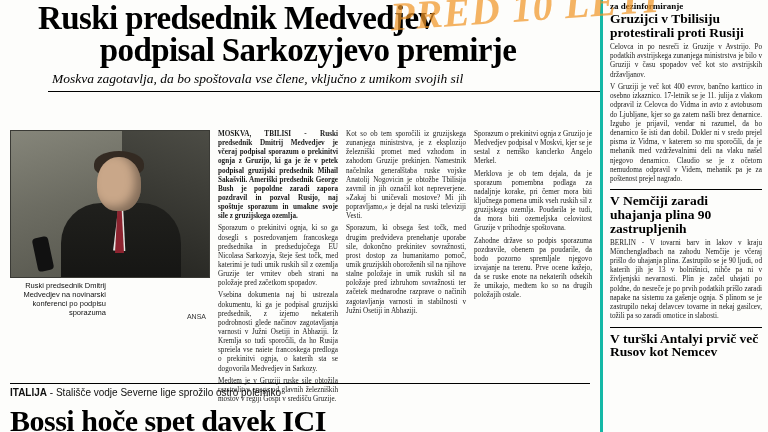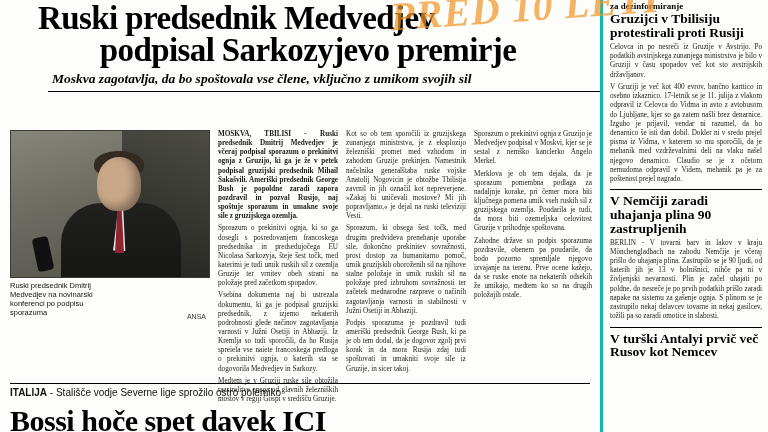--- a/index.html
+++ b/index.html
@@ -63,21 +63,21 @@
     margin: 0;
   }
   .headline .l2 {
     display: block;
     text-align: center;
     padding-right: 40px;
   }
   .subhead {
     font-family: "Liberation Serif", serif;
     font-style: italic;
-    font-weight: bold;
+    font-weight: normal;
     font-size: 13.5px;
     line-height: 1.1;
     margin: 5px 0 0 14px;
     color: #000;
   }
   .rule-thin {
     border-top: 1px solid #000;
     margin: 4px 10px 0 10px;
   }
 
@@ -88,20 +88,21 @@
     left: 0;
     width: 600px;
     bottom: 0;
   }
 
   .photo-block {
     position: absolute;
     left: 10px;
     top: 0;
     width: 200px;
+    text-align: right;
   }
   .photo {
     width: 200px;
     height: 148px;
     background:
       linear-gradient(175deg, #6d6d64 0%, #55554d 22%, #3b3b36 48%, #2c2c28 100%);
     position: relative;
     overflow: hidden;
     border: 1px solid #3a3a35;
     box-sizing: border-box;
@@ -298,21 +299,20 @@
       <div class="col" id="col-a">
         <p class="lead">MOSKVA, TBILISI - Ruski predsednik Dmitrij Medvedjev je včeraj podpisal sporazum o prekinitvi ognja z Gruzijo, ki ga je že v petek podpisal gruzijski predsednik Mihail Sakašvili. Ameriški predsednik George Bush je popoldne zaradi zapora pozdravil in pozval Rusijo, naj spoštuje sporazum in umakne svoje sile z gruzijskega ozemlja.</p>
         <p>Sporazum o prekinitvi ognja, ki so ga dosegli s posredovanjem francoskega predsednika in predsedujočega EU Nicolasa Sarkozyja, šteje šest točk, med katerimi je tudi umik ruskih sil z ozemlja Gruzije ter vrnitev obeh strani na položaje pred začetkom spopadov.</p>
         <p>Vsebina dokumenta naj bi ustrezala dokumentu, ki ga je podpisal gruzijski predsednik, z izjemo nekaterih podrobnosti glede načinov zagotavljanja varnosti v Južni Osetiji in Abhaziji. Iz Kremlja so tudi sporočili, da ho Rusija spreiela vse naiete francoskega predloga o prekinitvi ognja, o katerih sta se dogovorila Medvedjev in Sarkozy.</p>
         <p>Medtem je v Gruziji ruske sile obtožila razstrelitve enega od glavnih železniških mostov v regiji Gospi v središču Gruzije.</p>
       </div>
 
       <div class="col" id="col-b">
         <p>Kot so ob tem sporočili iz gruzijskega zunanjega ministrstva, je z eksplozijo železniški promet med vzhodom in zahodom Gruzije prekinjen. Namestnik načelnika generalštaba ruske vojske Anatolij Nogovicin je obtožbe Tbilisija zavrnil in jih označil kot nepreverjene. »Zakaj bi uničevali mostove? Mi jih popravljamo,« je dejal na ruski televiziji Vesti.</p>
         <p>Sporazum, ki obsega šest točk, med drugim predvideva prenehanje uporabe sile, dokončno prekinitev sovražnosti, prost dostop za humanitarno pomoč, umik gruzijskih oboroženih sil na njihove stalne položaje in umik ruskih sil na položaje pred izbruhom sovražnosti ter začetek mednarodne razprave o načinih zagotavljanja varnosti in stabilnosti v Južni Osetiji in Abhaziji.</p>
-        <p>Podpis sporazuma je pozdravil tudi ameriški predsednik George Bush, ki pa je ob tem dodal, da je dogovor zgolj prvi korak in da mora Rusija zdaj tudi spoštovati in umakniti svoje sile iz Gruzije, in sicer takoj.</p>
       </div>
 
       <div class="col" id="col-c">
         <p>Sporazum o prekinitvi ognja z Gruzijo je Medvedjev podpisal v Moskvi, kjer se je sestal z nemško kanclerko Angelo Merkel.</p>
         <p>Merklova je ob tem dejala, da je sporazum pomembna podlaga za nadaljnje korake, pri čemer mora biti ključnega pomena umik vseh ruskih sil z gruzijskega ozemlja. Poudarila je tudi, da mora biti ozemeljska celovitost Gruzije v prihodnje spoštovana.</p>
         <p>Zahodne države so podpis sporazuma pozdravile, obenem pa poudarile, da bodo pozorno spremljale njegovo izvajanje na terenu. Prve ocene kažejo, da se ruske enote na nekaterih odsekih že umikajo, medtem ko so na drugih položajih ostale.</p>
       </div>
 
       <div class="italija">
         <span class="tag">ITALIJA</span>

